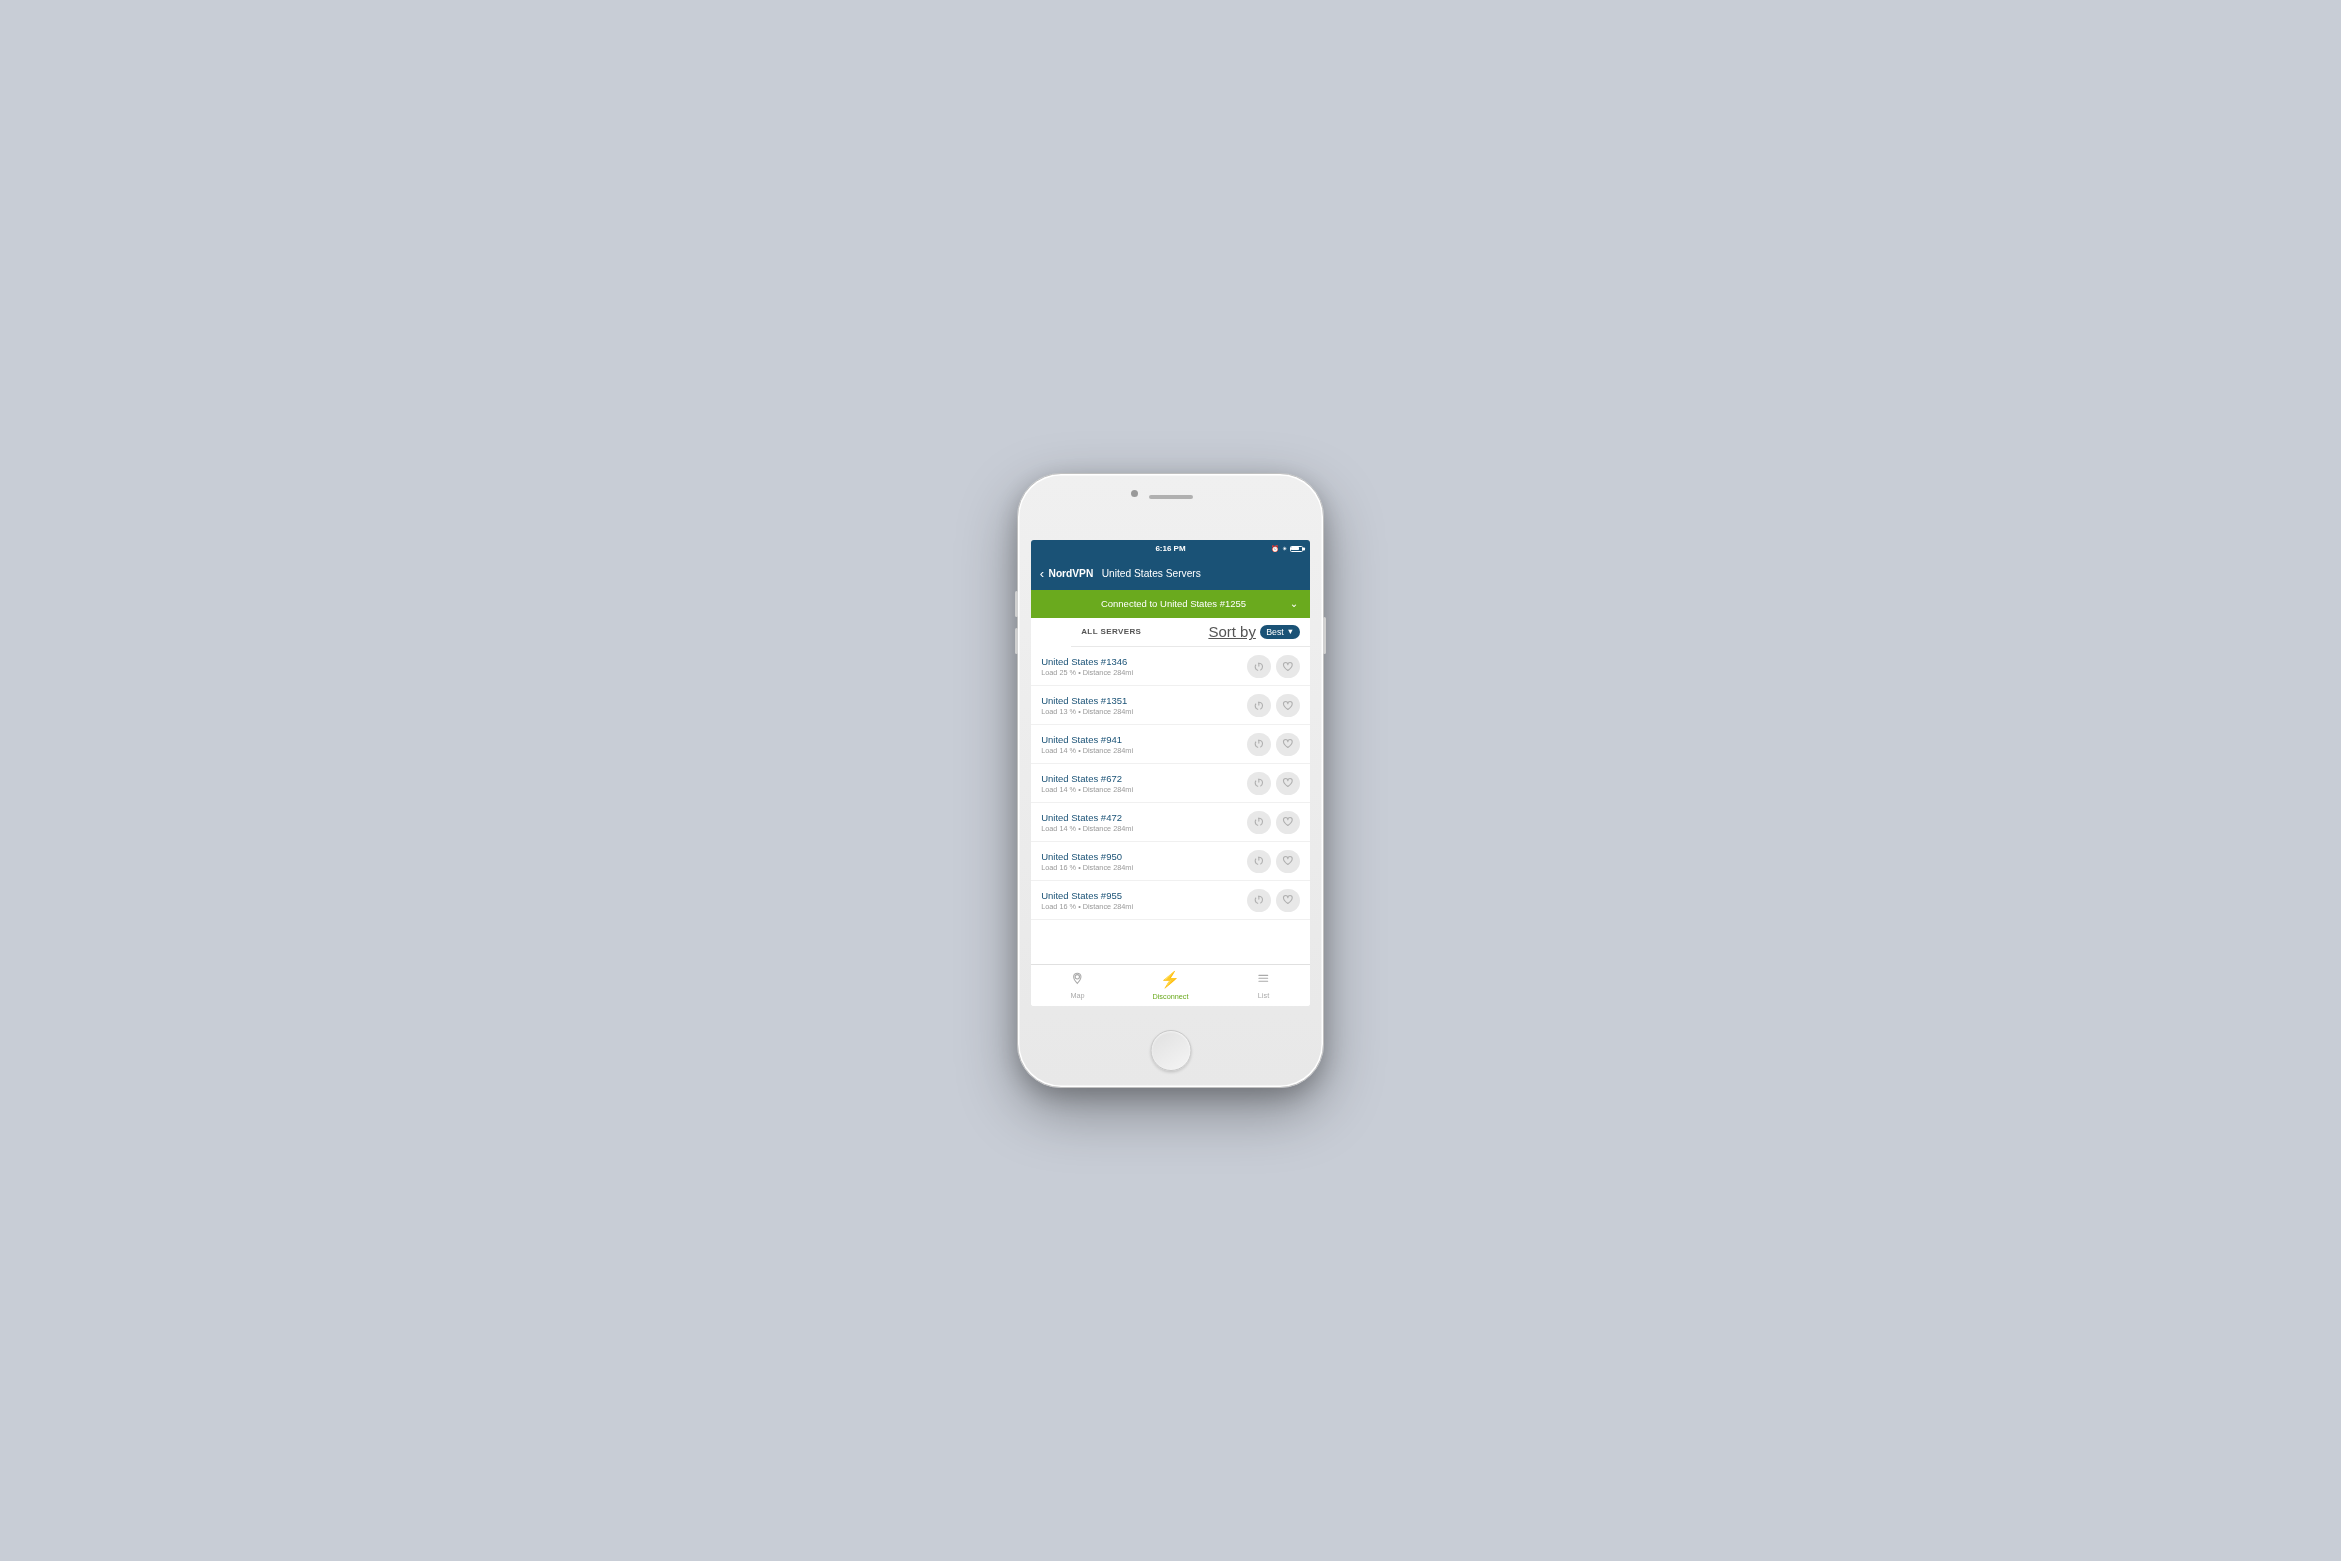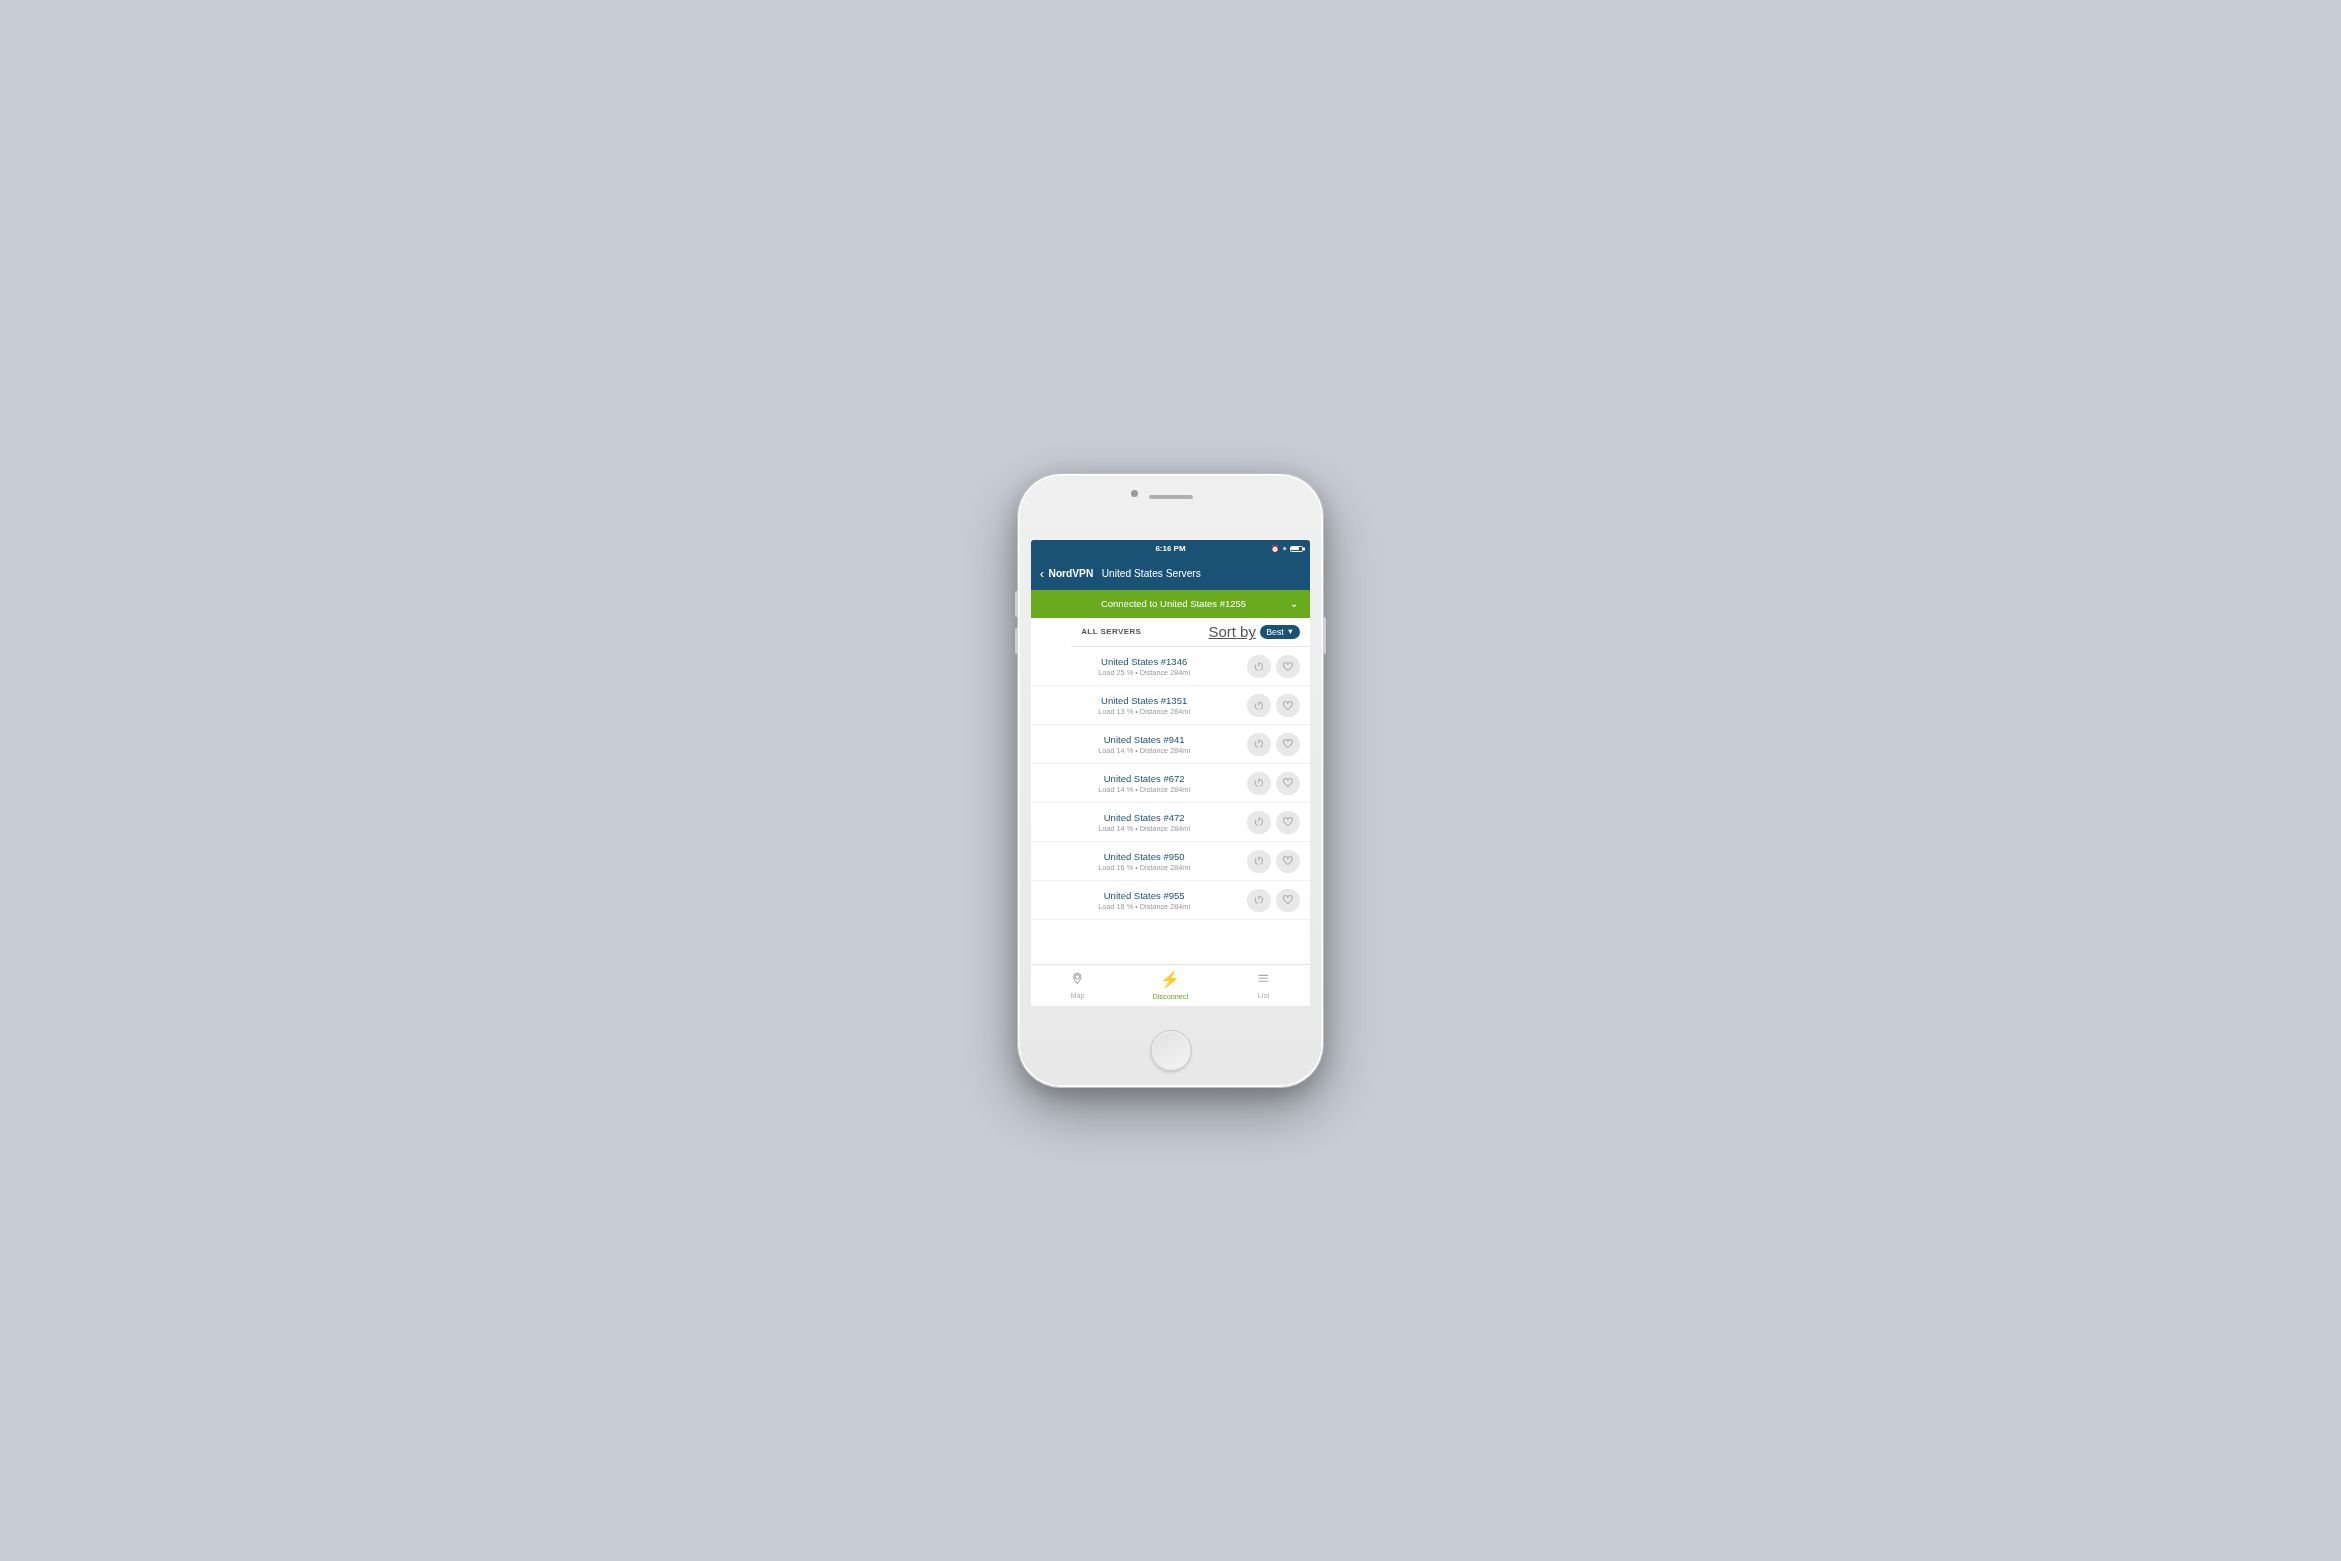--- a/index.html
+++ b/index.html
@@ -280,21 +280,20 @@
       overflow-y: auto;
       background: #fff;
     }
 
     .server-item {
       display: flex;
       align-items: center;
       padding: 7.3px 10.2px;
       border-bottom: 0.7px solid #f0f0f0;
       justify-content: space-between;
-      text-align: center;
     }
 
     .server-info {
       flex: 1;
     }
 
     .server-name {
       font-size: 9.5px;
       color: #1a5276;
       font-weight: 500;

